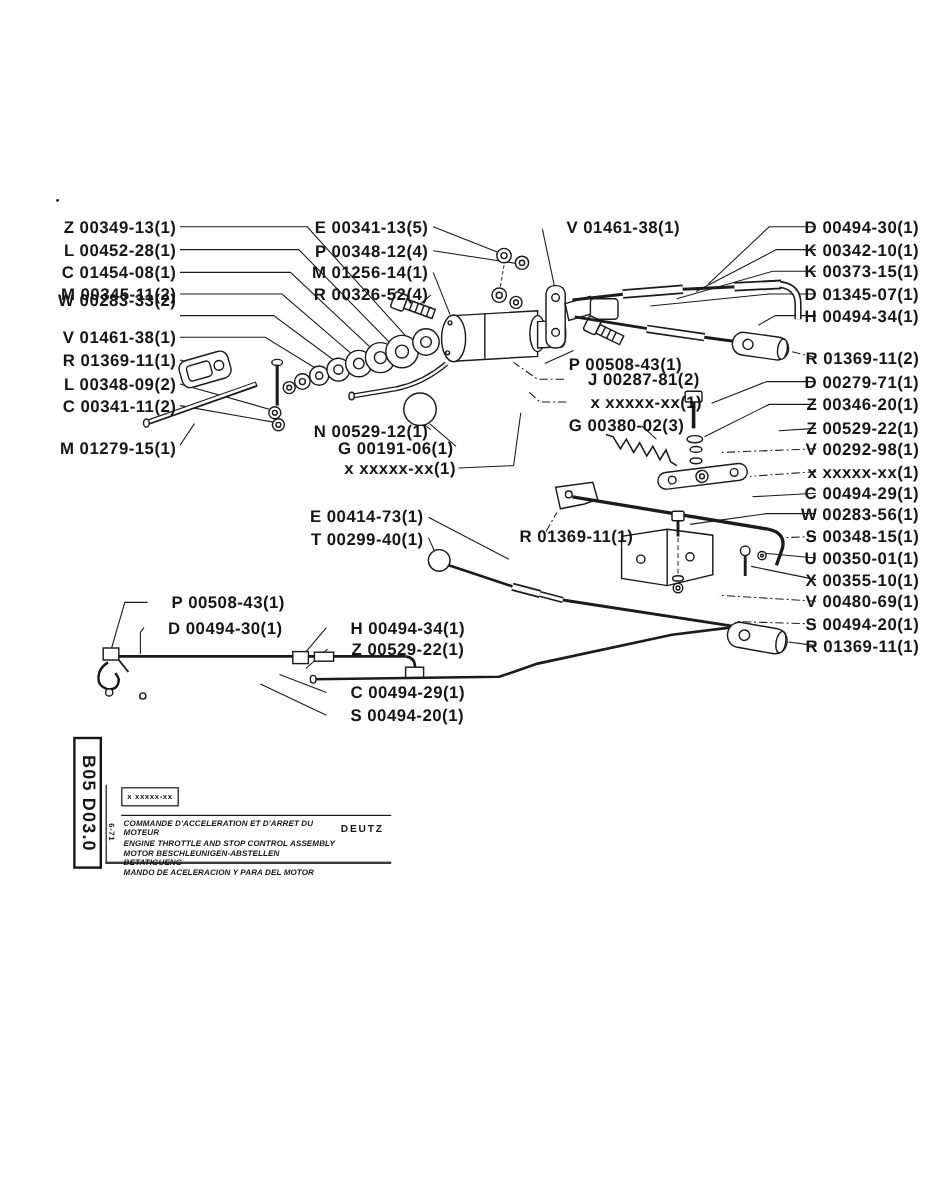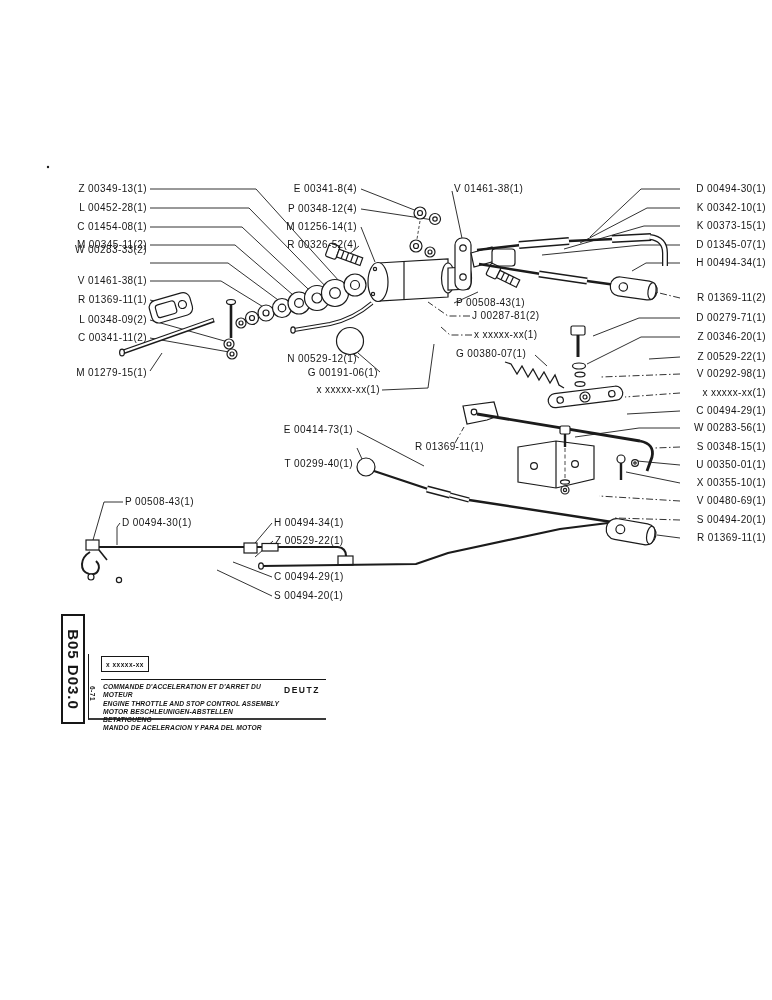--- a/index.html
+++ b/index.html
@@ -1,20 +1,20 @@
 <!DOCTYPE html>
 <html><head>
 <meta charset="utf-8">
 <style>
   html,body{margin:0;padding:0;background:#e8e8e8;}
   .page{position:relative;width:772px;height:1000px;background:#ffffff;margin:0 auto;
         font-family:"Liberation Sans",sans-serif;color:#161616;overflow:hidden;}
   svg.art{position:absolute;left:0;top:0;}
-  .lbl{position:absolute;font-weight:400;font-size:10px;letter-spacing:.4px;line-height:1;
-       white-space:nowrap;transform:translateY(-50%);}
+  .lbl{position:absolute;font-weight:700;font-size:14px;letter-spacing:.4px;line-height:1;
+       white-space:nowrap;transform:translateY(-50%);margin-left:18px;}
   
   .code-box{position:absolute;left:61px;top:614px;width:24px;height:110px;border:2px solid #161616;
             display:flex;align-items:center;justify-content:center;box-sizing:border-box;}
   .code-box span{transform:rotate(90deg);font-weight:700;font-size:15px;letter-spacing:1px;white-space:nowrap;}
   .page-ref{position:absolute;left:96px;top:686px;transform:rotate(90deg);transform-origin:0 0;
             font-weight:700;font-size:6.5px;letter-spacing:.5px;}
   .tblock{position:absolute;left:88px;top:654px;width:238px;height:66px;box-sizing:border-box;
           border-left:1.5px solid #161616;border-bottom:2px solid #3a3a3a;}
   .ref-box{position:absolute;left:12px;top:2px;width:48px;height:16px;border:1.5px solid #161616;
            box-sizing:border-box;display:flex;align-items:center;justify-content:center;
@@ -296,38 +296,38 @@
   <div class="lbl" style="right:625px;top:208px">L 00452-28(1)</div>
   <div class="lbl" style="right:625px;top:227px">C 01454-08(1)</div>
   <div class="lbl" style="right:625px;top:245px">M 00345-11(2)</div>
   <div class="lbl" style="right:625px;top:250px">W 00283-33(2)</div>
   <div class="lbl" style="right:625px;top:281px">V 01461-38(1)</div>
   <div class="lbl" style="right:625px;top:300px">R 01369-11(1)</div>
   <div class="lbl" style="right:625px;top:320px">L 00348-09(2)</div>
   <div class="lbl" style="right:625px;top:338px">C 00341-11(2)</div>
   <div class="lbl" style="right:625px;top:373px">M 01279-15(1)</div>
 
-  <div class="lbl" style="right:415px;top:189px">E 00341-8(4)</div>
+  <div class="lbl" style="right:415px;top:189px">E 00341-13(5)</div>
   <div class="lbl" style="right:415px;top:209px">P 00348-12(4)</div>
   <div class="lbl" style="right:415px;top:227px">M 01256-14(1)</div>
   <div class="lbl" style="right:415px;top:245px">R 00326-52(4)</div>
 
   <div class="lbl" style="left:454px;top:189px">V 01461-38(1)</div>
 
   <div class="lbl" style="left:456px;top:303px">P 00508-43(1)</div>
   <div class="lbl" style="left:472px;top:316px">J 00287-81(2)</div>
   <div class="lbl" style="left:474px;top:335px">x xxxxx-xx(1)</div>
-  <div class="lbl" style="left:456px;top:354px">G 00380-07(1)</div>
+  <div class="lbl" style="left:456px;top:354px">G 00380-02(3)</div>
 
   <div class="lbl" style="right:415px;top:359px">N 00529-12(1)</div>
   <div class="lbl" style="right:394px;top:373px">G 00191-06(1)</div>
   <div class="lbl" style="right:392px;top:390px">x xxxxx-xx(1)</div>
 
   <div class="lbl" style="right:419px;top:430px">E 00414-73(1)</div>
-  <div class="lbl" style="right:419px;top:464px">T 00299-40(1)</div>
+  <div class="lbl" style="right:419px;top:449px">T 00299-40(1)</div>
   <div class="lbl" style="left:415px;top:447px">R 01369-11(1)</div>
 
   <div class="lbl" style="right:6px;top:189px">D 00494-30(1)</div>
   <div class="lbl" style="right:6px;top:208px">K 00342-10(1)</div>
   <div class="lbl" style="right:6px;top:226px">K 00373-15(1)</div>
   <div class="lbl" style="right:6px;top:245px">D 01345-07(1)</div>
   <div class="lbl" style="right:6px;top:263px">H 00494-34(1)</div>
   <div class="lbl" style="right:6px;top:298px">R 01369-11(2)</div>
   <div class="lbl" style="right:6px;top:318px">D 00279-71(1)</div>
   <div class="lbl" style="right:6px;top:337px">Z 00346-20(1)</div>

